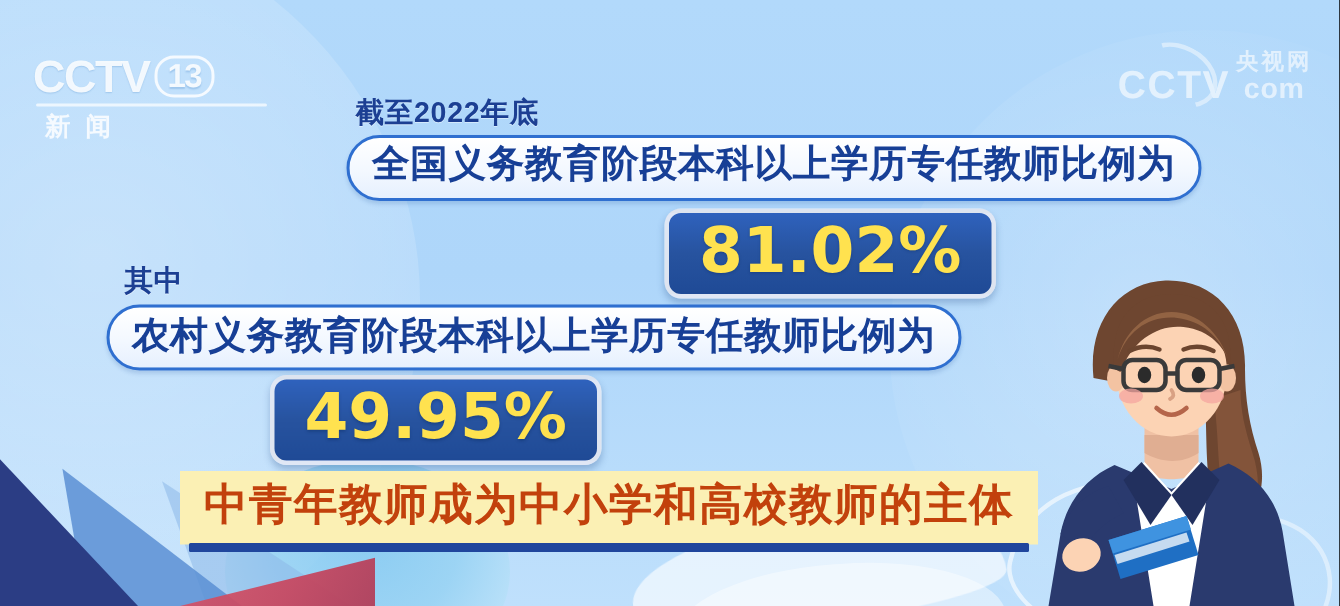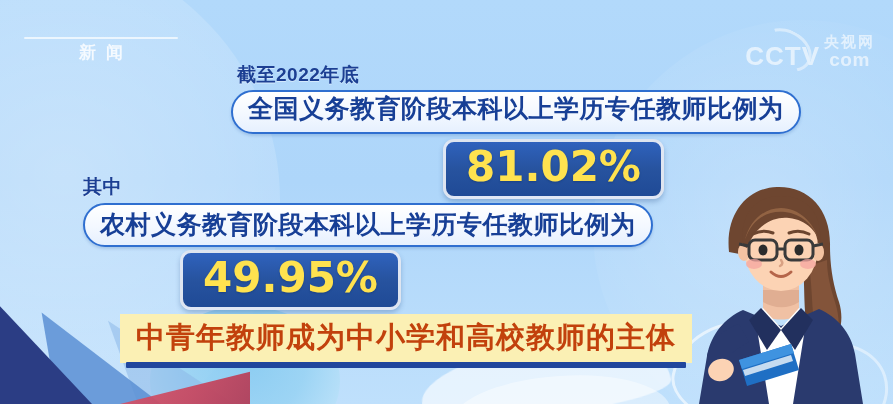--- a/index.html
+++ b/index.html
@@ -86,21 +86,21 @@
   .logo13 .lg-main{
     font-size:30px;font-weight:bold;letter-spacing:-1px;color:rgba(255,255,255,.92);
     font-family:"Liberation Sans",sans-serif;line-height:32px;
     text-shadow:0 1px 1px rgba(120,170,220,.5);
   }
   .logo13 .lg-num{
     display:inline-block;border:2px solid rgba(255,255,255,.9);border-radius:13px;
     padding:0 7px;font-size:22px;line-height:24px;margin-left:3px;vertical-align:3px;
   }
   .logo13 .lg-sub{
-    margin-top:2px;text-align:center;color:rgba(255,255,255,.9);
+    margin-top:2px;text-align:left;color:rgba(255,255,255,.9);
     font-size:17px;letter-spacing:10px;font-weight:bold;padding-left:8px;
   }
   .logo13 .lg-bar{height:2px;background:rgba(255,255,255,.75);margin:1px 4px 2px 2px;border-radius:2px;}
 
   
   .wm{position:absolute;right:18px;top:34px;opacity:.62;color:#fff;text-align:right;}
   .wm .wm-row{display:flex;align-items:flex-end;gap:4px;justify-content:flex-end;}
   .wm .wm-cctv{font-size:26px;font-weight:bold;letter-spacing:1px;line-height:26px;}
   .wm .wm-cn{font-size:15px;font-weight:bold;letter-spacing:2px;line-height:16px;}
   .wm .wm-com{font-size:19px;font-weight:bold;letter-spacing:.5px;line-height:19px;}
@@ -126,21 +126,21 @@
     background:linear-gradient(180deg,#ffffff 0%,#f3f8ff 55%,#e6f0fe 100%);
     border:2px solid #2f6fd0;border-radius:22px;
     padding:4px 15px 6px 15px;
     box-shadow:0 2px 3px rgba(40,90,160,.20);
   }
   .pill span{
     color:#173f96;font-size:25px;font-weight:bold;letter-spacing:.5px;line-height:30px;
     white-space:nowrap;
   }
   .pill.p1{left:231px;top:90px;font-family:Liberation Mono, monospace;}
-  .pill.p2{left:83px;top:203px;}
+  .pill.p2{left:71px;top:203px;}
 
   .numbox{
     position:absolute;display:flex;align-items:flex-end;justify-content:center;
     background:linear-gradient(180deg,#2f62bd 0%,#27539f 50%,#1f4a96 100%);
     border:3px solid rgba(255,255,255,.85);border-radius:11px;
     padding:2px 20px 6px 20px;
     box-shadow:0 3px 5px rgba(30,70,130,.28);
   }
   .numbox span{
     color:#ffe24f;font-size:42px;font-weight:bold;letter-spacing:0px;line-height:46px;
@@ -181,20 +181,23 @@
   <div class="bg-loop"></div>
   <div class="bg-loop2"></div>
 
   <div class="tri-light"></div>
   <div class="tri-mid"></div>
   <div class="tri-red"></div>
   <div class="tri-navy2"></div>
   <div class="tri-navy"></div>
 
   <div class="logo13">
+    <div class="lg-main">
+      <span>CCTV</span><span class="lg-num">13</span>
+    </div>
     <div class="lg-bar"></div>
     <div class="lg-sub">新闻</div>
   </div>
 
   <div class="wm">
     <div class="wm-swoosh"></div>
     <div class="wm-row">
       <div class="wm-cctv">CCTV</div>
       <div class="wm-right">
         <div class="wm-cn">央视网</div>

